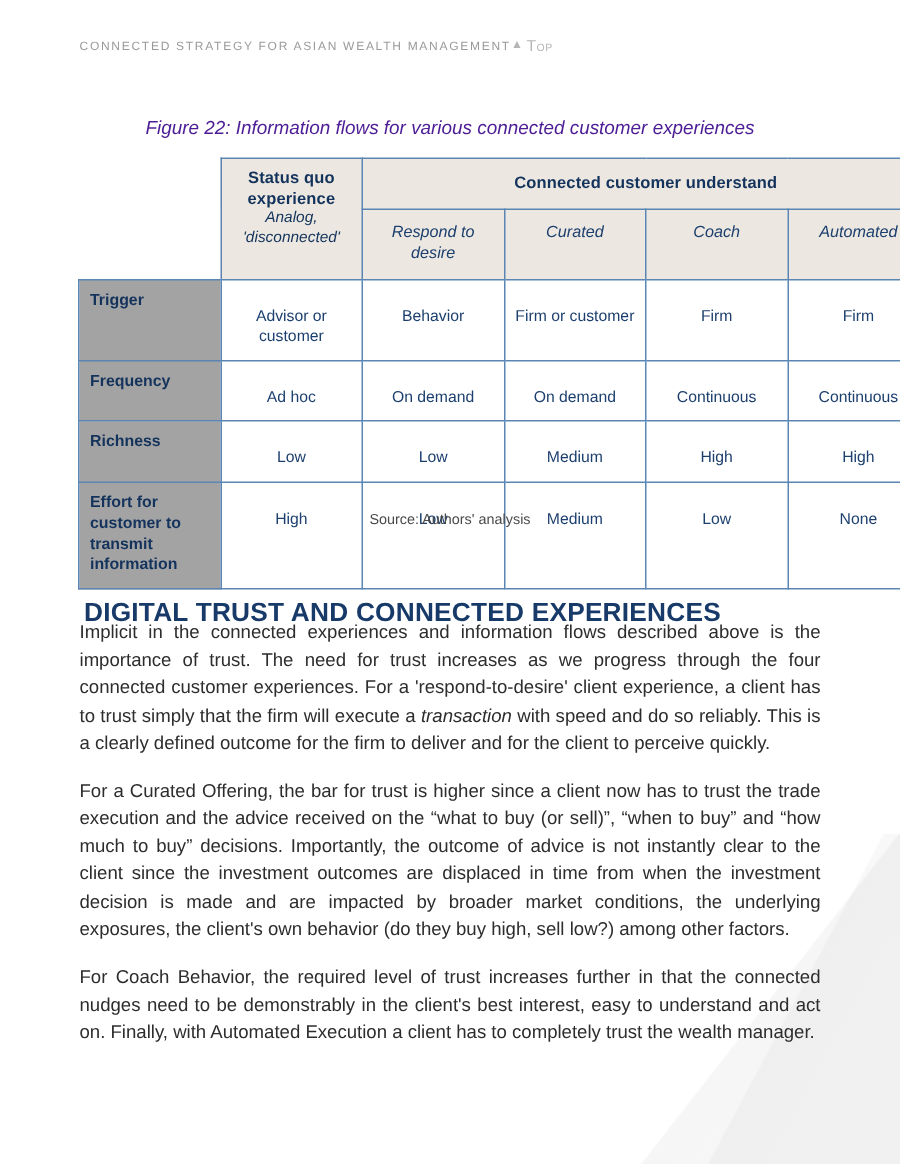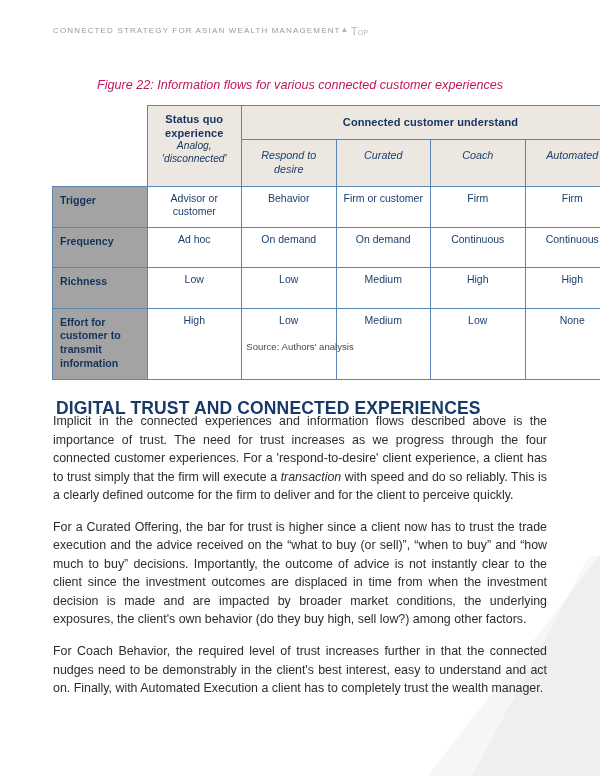--- a/index.html
+++ b/index.html
@@ -82,21 +82,21 @@
 
   
   .fig-caption {
     position: absolute;
     top: 78px;
     left: 53px;
     width: 494px;
     text-align: center;
     font-style: italic;
     font-size: 12.6px;
-    color: #be185d;
+    color: #4c1d95;
   }
 
   
   .fig-table {
     position: absolute;
     top: 105px;
     left: 52px;
     width: 568px;
     border-collapse: collapse;
     table-layout: fixed;
@@ -149,21 +149,21 @@
   }
   .rowlabel .cell-inner {
     text-align: left;
     padding: 7px 5px 8px 7px;
     font-weight: bold;
     font-size: 10.6px;
     color: #14335c;
     line-height: 1.3;
   }
   .body-cell .cell-inner {
-    padding-top: 5px;
+    padding-top: 18px;
     text-align: center;
   }
   .r-trigger td { height: 33px; }
   .r-frequency td { height: 39px; }
   .r-richness td { height: 40px; }
   .r-effort td { height: 52px; }
 
   
   .source-note {
     position: absolute;

